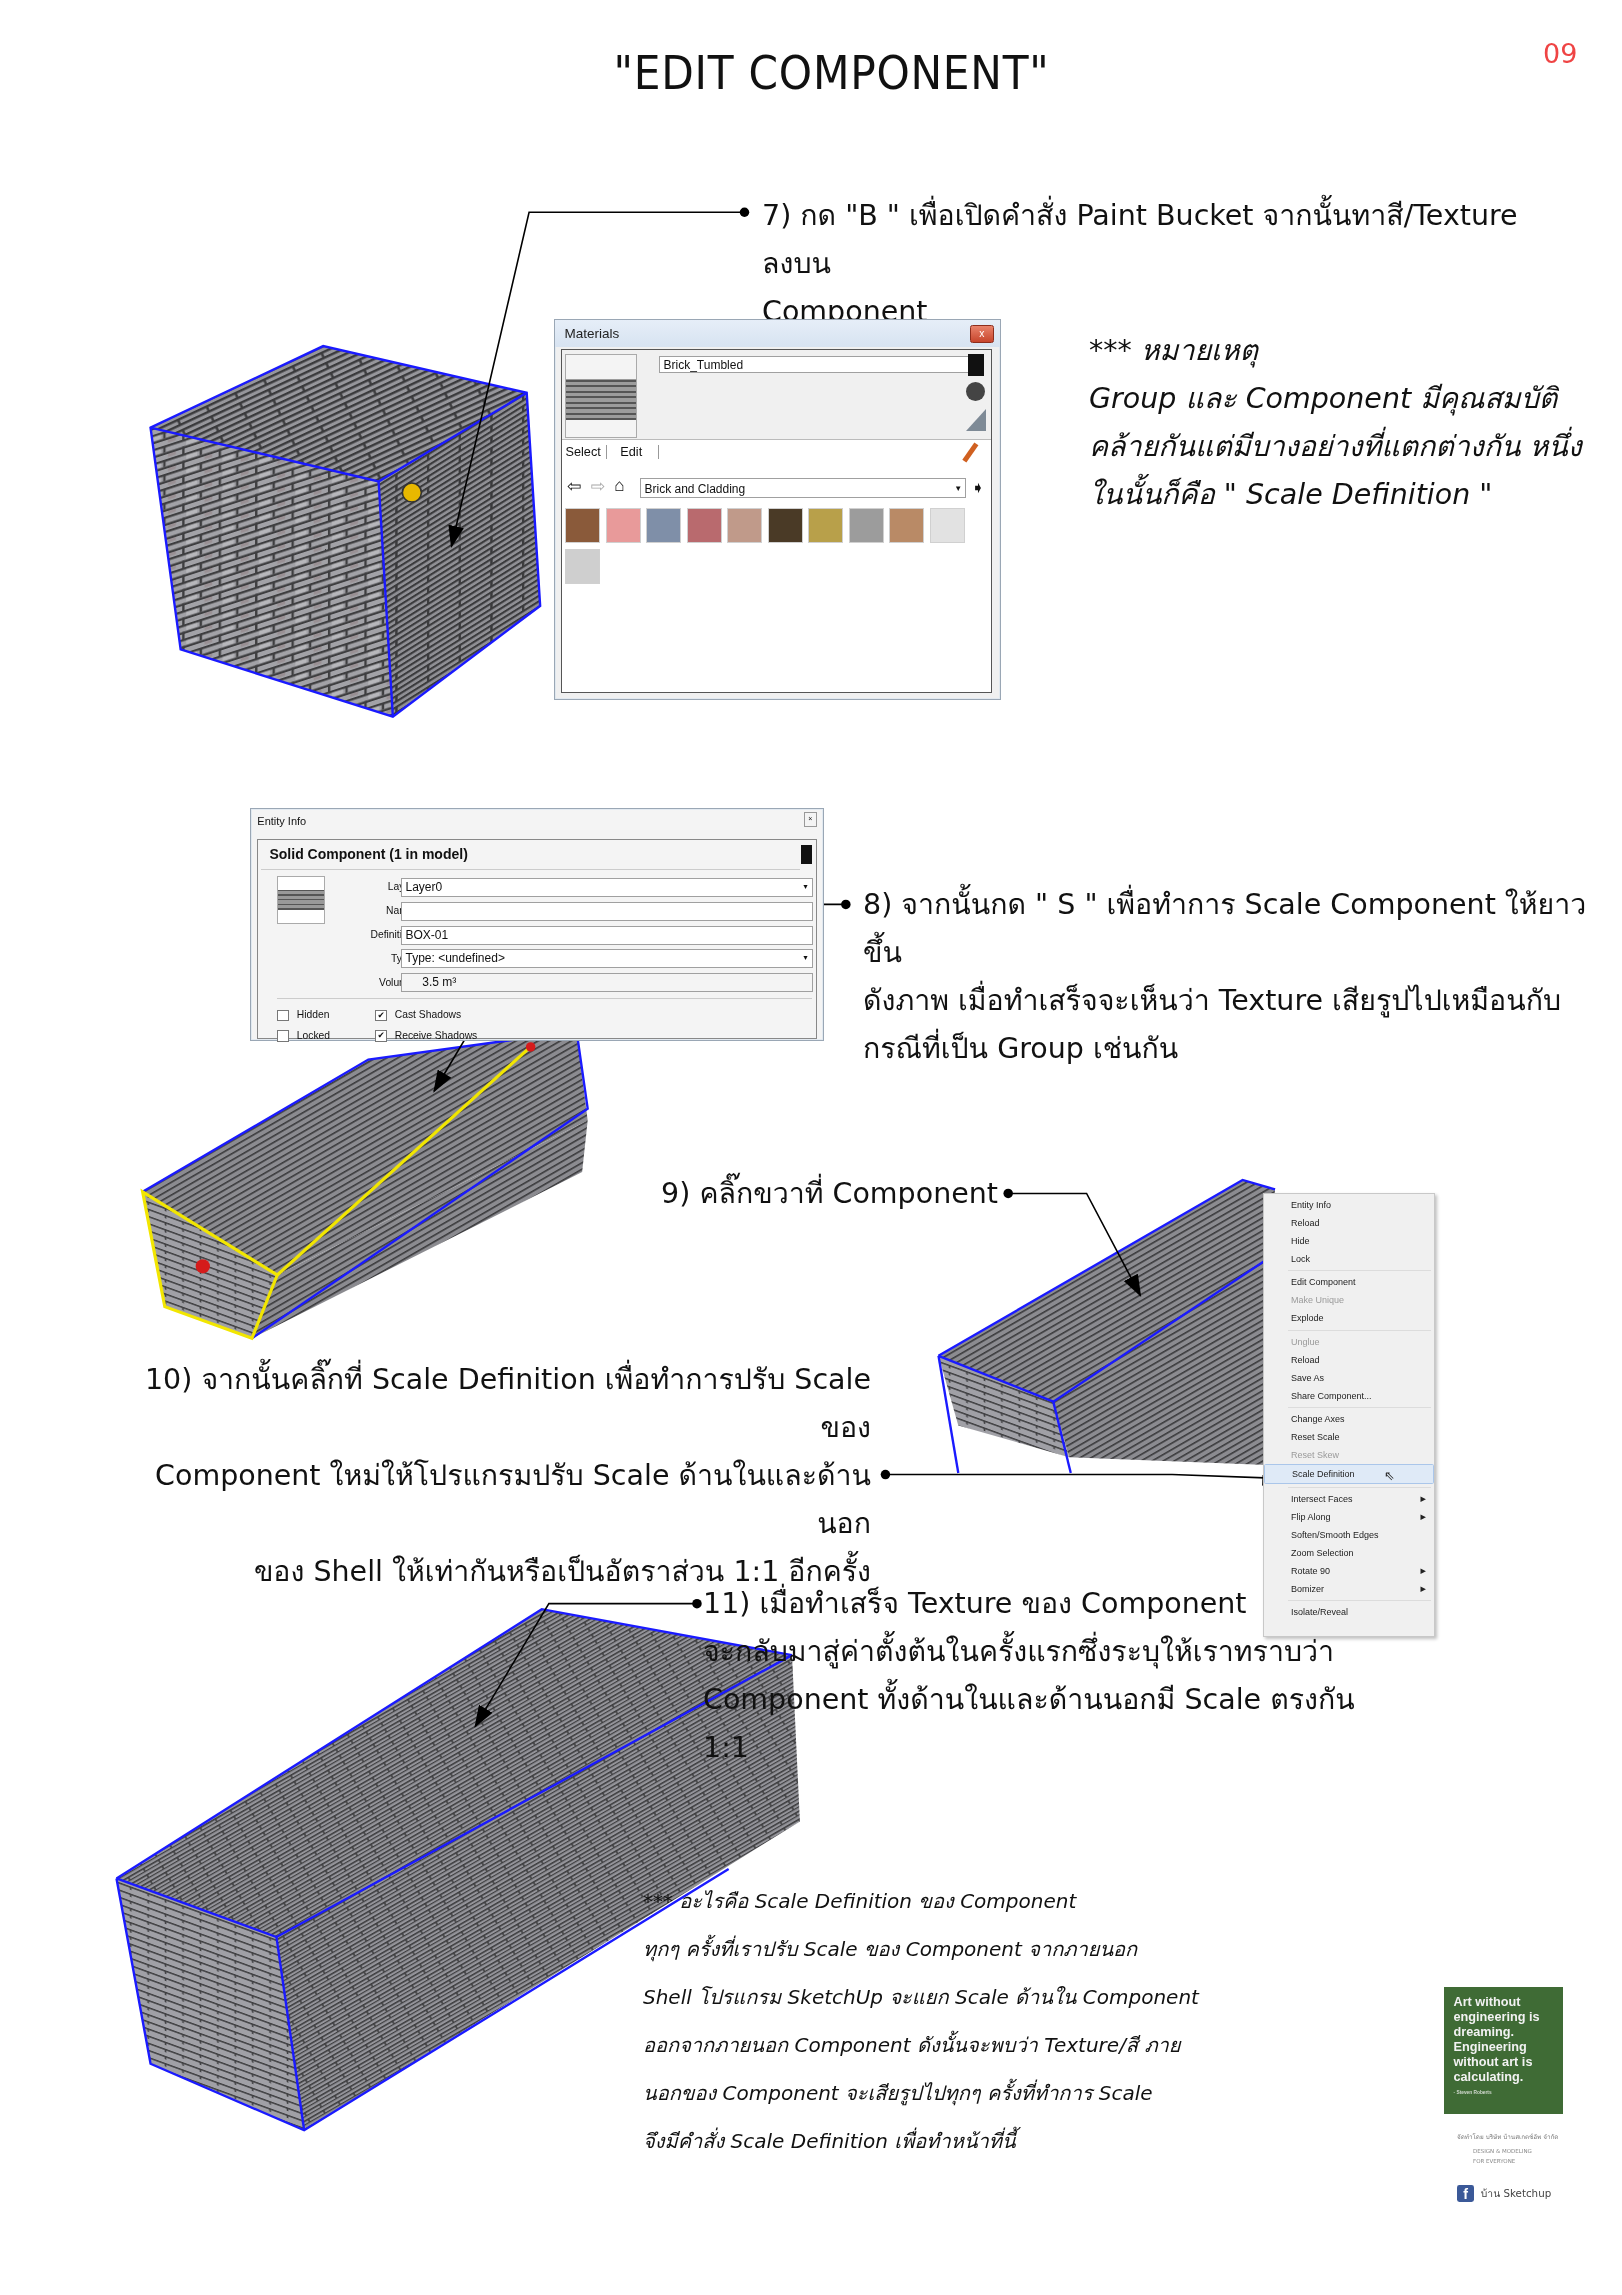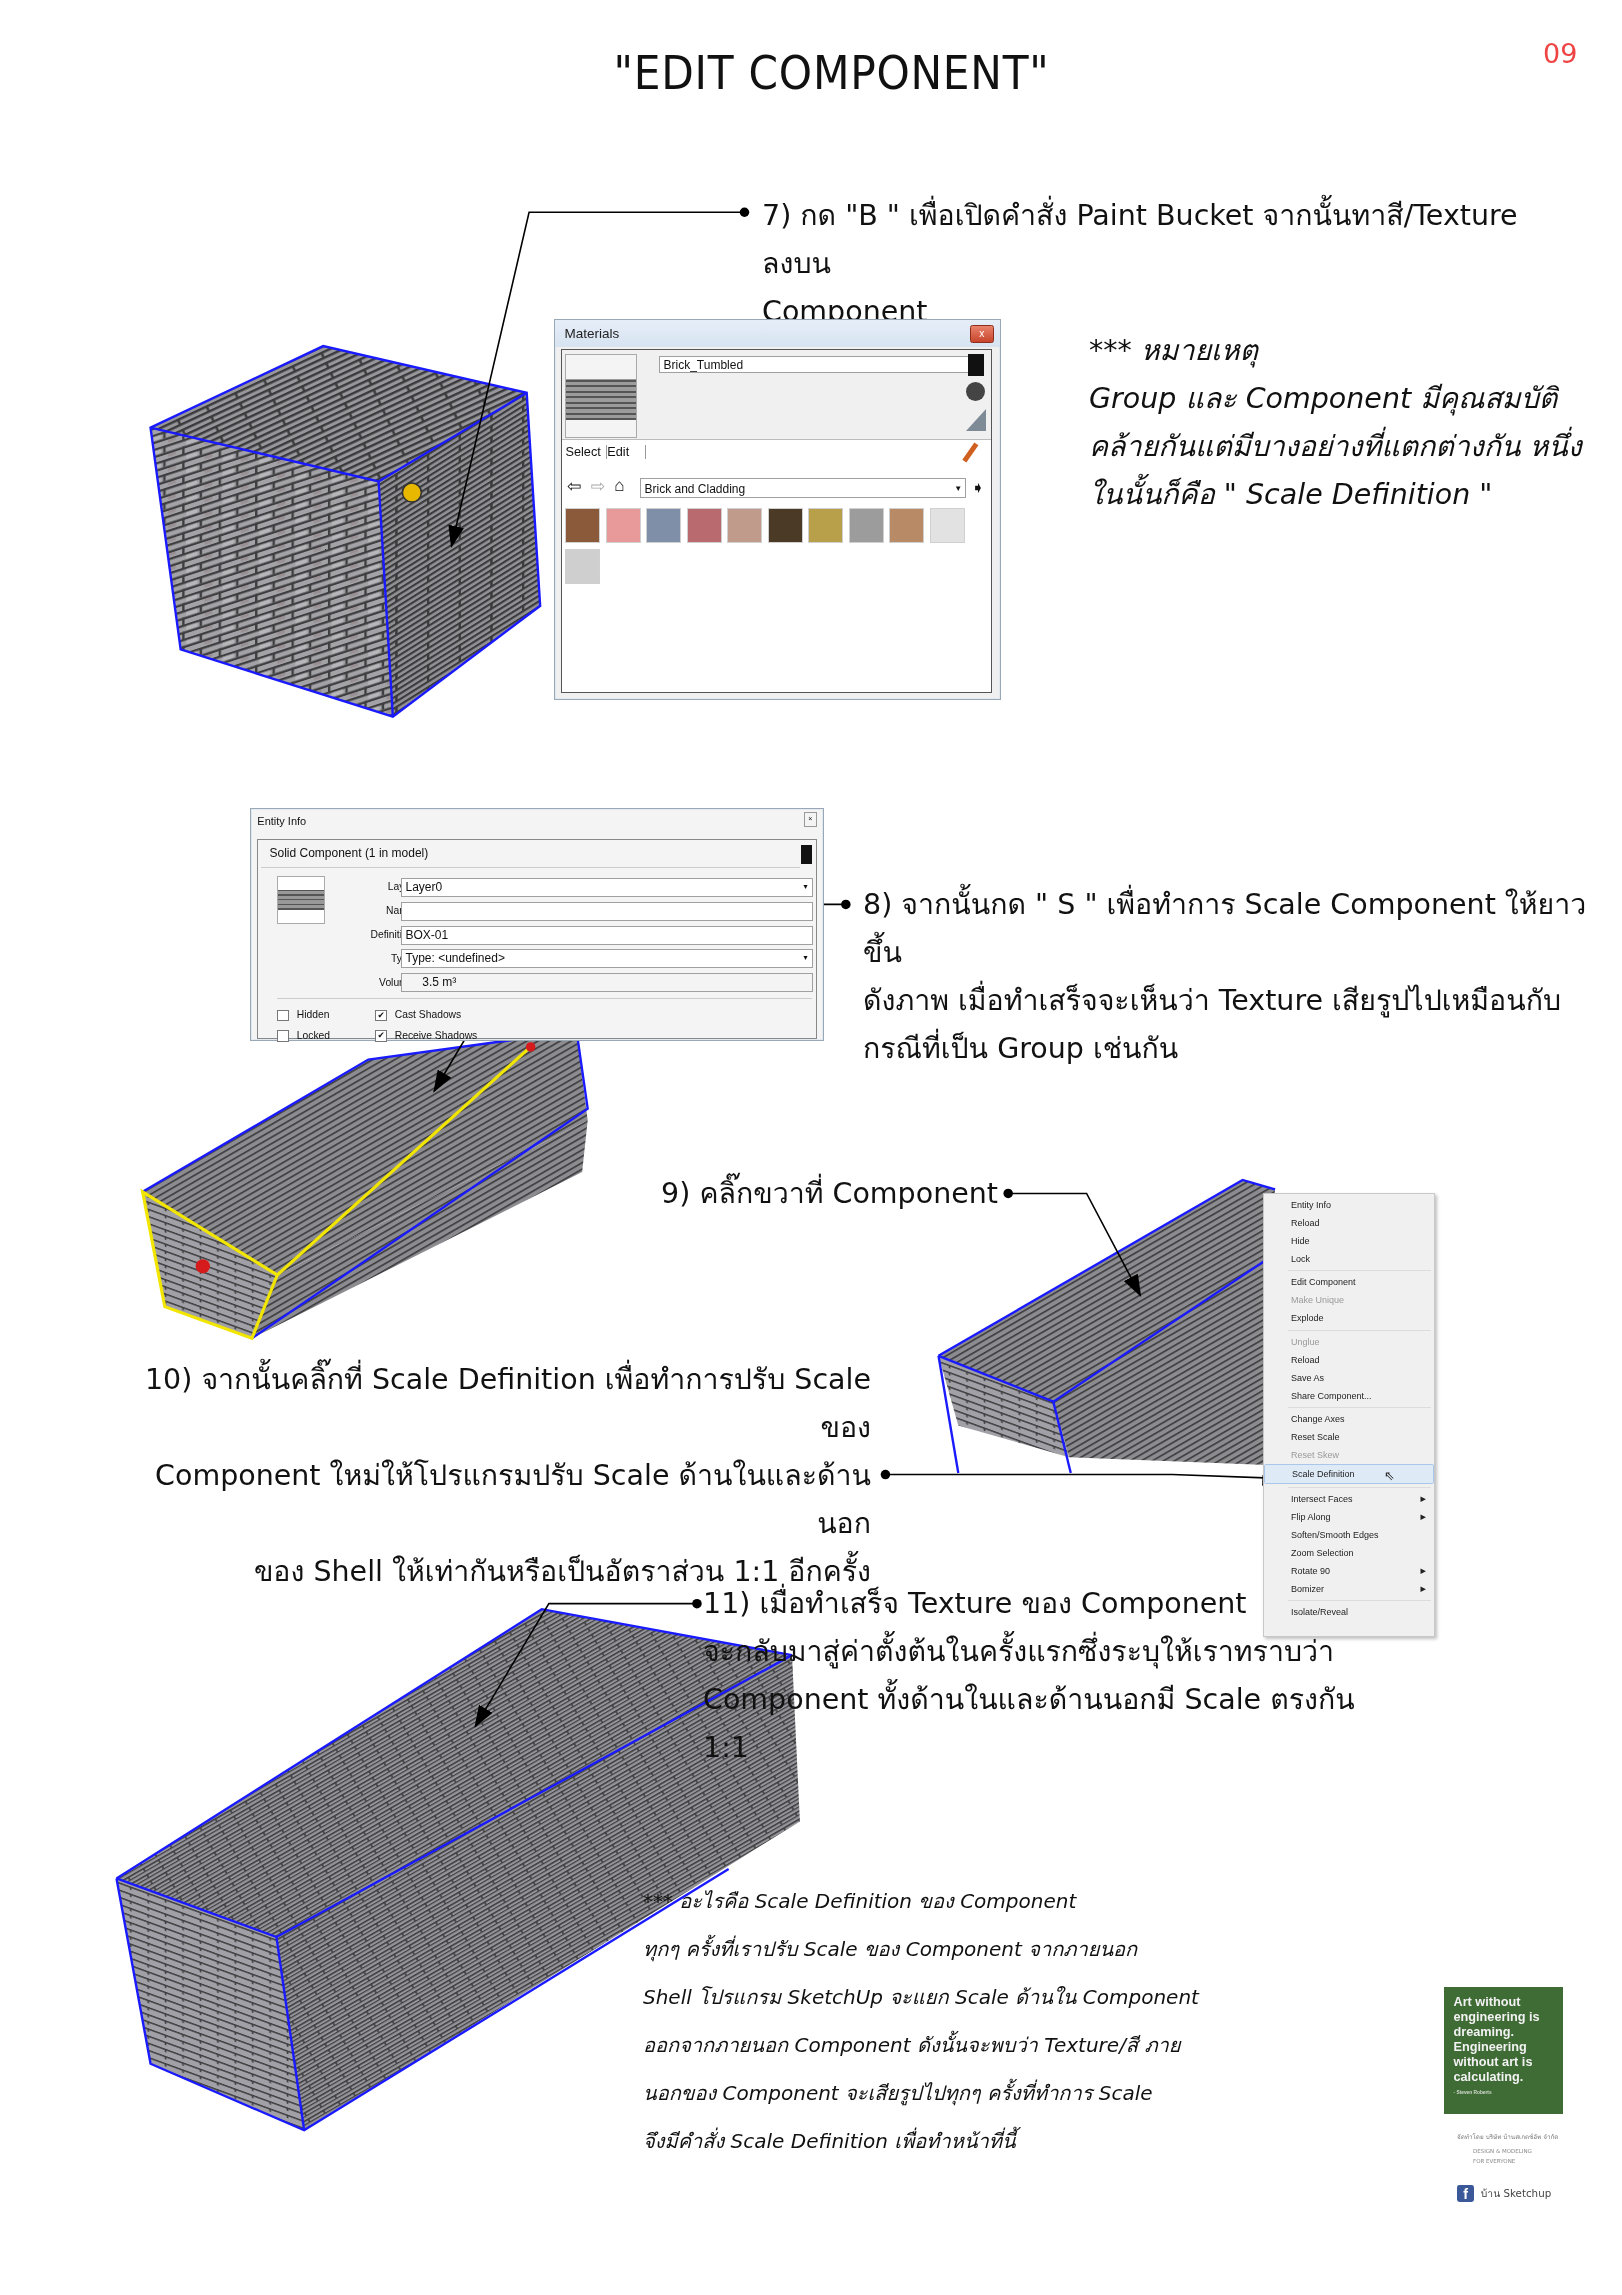--- a/index.html
+++ b/index.html
@@ -153,42 +153,42 @@
     <div class="abs" style="left:0;top:0;width:429px;height:89px;background:#f0f0f0;border-bottom:0.8px solid #bbb;">
       <div class="abs" style="left:3.2px;top:4.8px;width:70px;height:82px;background:#f4f4f4;border:0.8px solid #aaa;">
         <div class="abs" style="left:0;top:24px;width:70px;height:41px;background:repeating-linear-gradient(0deg,#555 0 1.6px,#9c9c9c 1.6px 5.5px);"></div>
       </div>
       <div class="abs field" style="left:79px;top:6.3px;width:318px;margin-left:18px;">Brick_Tumbled</div>
       <div class="abs" style="left:406px;top:4.8px;width:16px;height:22px;background:#111;"></div>
       <div class="abs" style="left:404px;top:32px;width:19px;height:19px;border-radius:50%;background:#444;"></div>
       <div class="abs" style="left:404px;top:59px;width:0;height:0;border-left:20.6px solid transparent;border-bottom:22px solid #7e8a96;"></div>
     </div>
     <div class="abs" style="left:3.2px;top:95px;font-size:12.7px;">Select</div>
-    <div class="abs" style="left:44px;top:95px;font-size:12.7px;border-left:0.8px solid #999;padding-left:0;padding-right:16px;border-right:0.8px solid #999;">Edit</div>
+    <div class="abs" style="left:44px;top:95px;font-size:12.7px;border-left:0.8px solid #999;padding-left:13px;padding-right:16px;border-right:0.8px solid #999;">Edit</div>
     <div class="abs" style="left:406px;top:92px;width:4.8px;height:20.6px;background:#d06020;transform:rotate(35deg);"></div>
     <div class="abs" style="left:4.8px;top:128px;font-size:17.4px;line-height:17.4px;">⇦</div>
     <div class="abs" style="left:28.5px;top:128px;font-size:17.4px;line-height:17.4px;color:#aaa;">⇨</div>
     <div class="abs" style="left:52px;top:127px;font-size:17.4px;line-height:17.4px;">⌂</div>
     <div class="abs field" style="left:78px;top:128px;width:326px;height:20.6px;line-height:20.6px;">
       <span>Brick and Cladding</span>
       <span style="position:absolute;right:3.2px;top:0;font-size:8px;">▼</span>
     </div>
     <div class="abs" style="left:409px;top:128px;font-size:16px;">➧</div>
     <div class="abs" style="left:3.2px;top:158px;width:428px;">
       <span class="swatch" style="background:#8a5a3a;"></span><span class="swatch" style="background:#e89a9a;"></span><span class="swatch" style="background:#7f8fa8;"></span><span class="swatch" style="background:#b96a6e;"></span><span class="swatch" style="background:#c09a8a;"></span><span class="swatch" style="background:#4a3a26;"></span><span class="swatch" style="background:#b8a04a;"></span><span class="swatch" style="background:#9c9c9c;"></span><span class="swatch" style="background:#b98a66;"></span><span class="swatch" style="background:#e2e2e2;"></span>
       <br><span class="swatch" style="background:#cfcfcf;margin-top:3.2px;"></span>
     </div>
   </div>
 </div>
 
 <div class="abs panel" style="left:250px;top:808px;width:572px;height:231px;background:#f4f4f4;">
   <div style="height:24px;line-height:24px;font-size:11px;padding-left:6.3px;">Entity Info</div>
   <div class="abs" style="right:6.3px;top:3.2px;width:11px;height:12.7px;border:0.8px solid #999;font-size:7.1px;text-align:center;line-height:12.7px;">×</div>
   <div class="abs" style="left:6.3px;top:30px;width:558px;height:198px;border:0.8px solid #888;">
-    <div style="font-size:12px;font-weight:normal;padding:6.3px 8px;border-bottom:0.8px solid #ccc;margin:0 16px 0 3.2px;">Solid Component (1 in model)</div>
+    <div style="font-size:14px;font-weight:bold;padding:6.3px 8px;border-bottom:0.8px solid #ccc;margin:0 16px 0 3.2px;">Solid Component (1 in model)</div>
     <div class="abs" style="right:4.8px;top:4.8px;width:11px;height:19px;background:#111;"></div>
     <div class="abs" style="left:19px;top:36px;width:46px;height:46px;border:0.8px solid #aaa;background:#fff;">
       <div style="margin-top:12.7px;height:20.6px;background:repeating-linear-gradient(0deg,#555 0 1.6px,#999 1.6px 4.8px);"></div>
     </div>
     <div class="abs" style="left:79px;top:35px;width:79px;font-size:10.3px;text-align:right;line-height:24px;">
       <div>Layer:</div>
       <div>Name:</div>
       <div>Definition:</div>
       <div>Type:</div>
       <div>Volume:</div>

